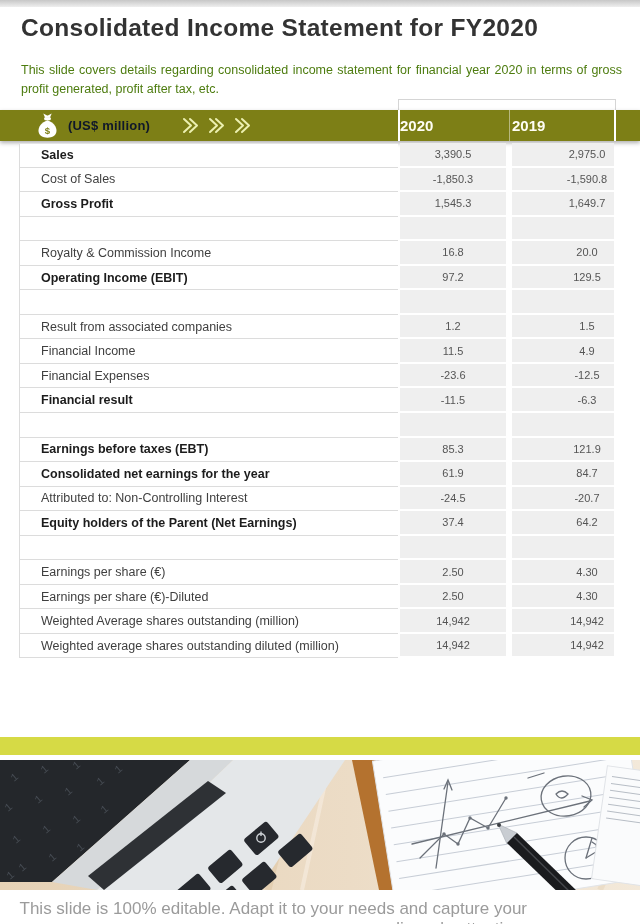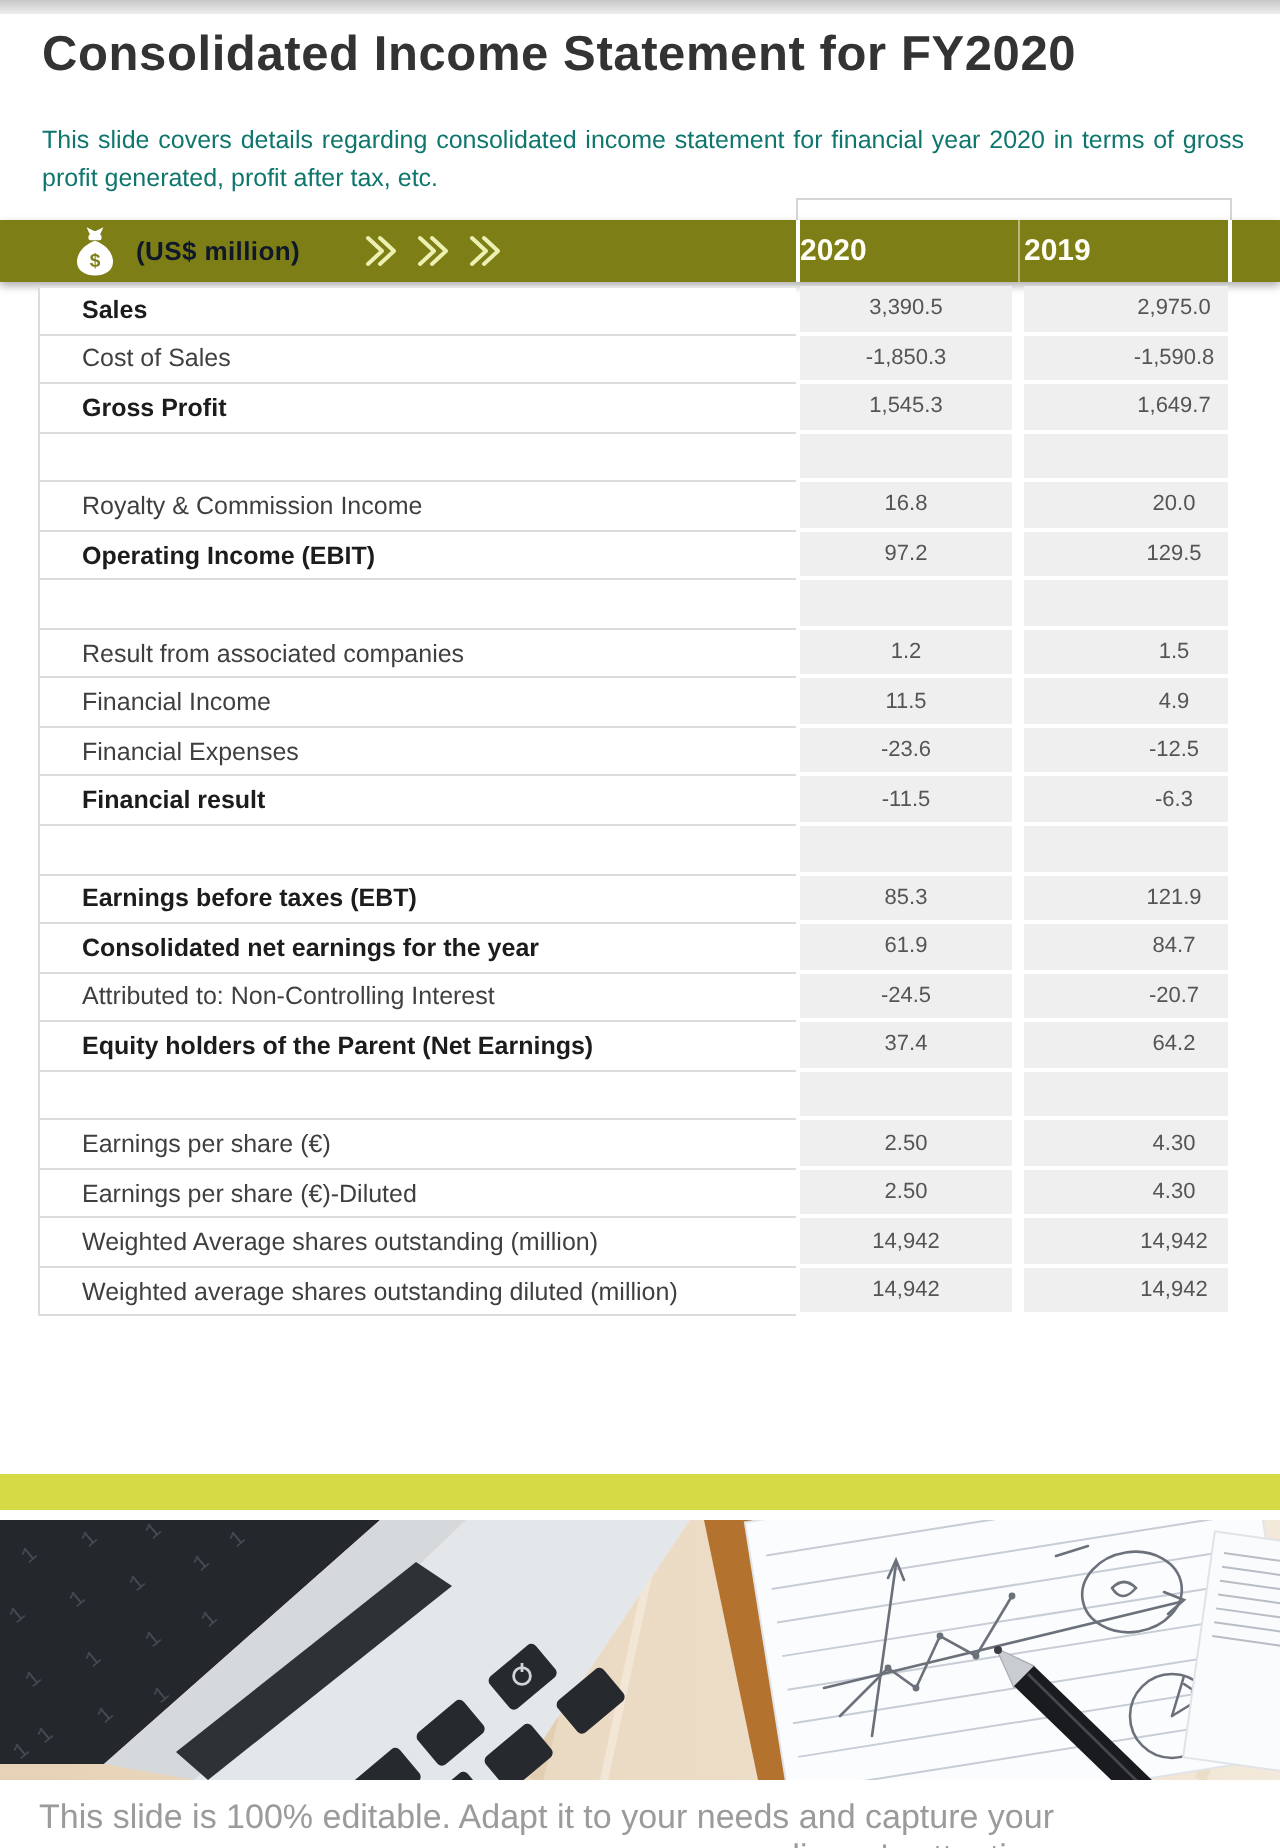--- a/index.html
+++ b/index.html
@@ -5,21 +5,21 @@
   html,body{margin:0;padding:0;background:#ffffff;}
   body{font-family:"Liberation Sans", sans-serif;}
   .slide{position:relative;width:640px;height:924px;background:#fff;overflow:hidden;}
 
   .top-strip{position:absolute;left:0;top:0;width:640px;height:7px;
     background:linear-gradient(#c7c7c7,#eeeeee);}
 
   .title{position:absolute;left:21px;top:14px;width:600px;
     font-size:24.5px;font-weight:bold;color:#333333;letter-spacing:.3px;}
   .subtitle{position:absolute;left:21px;top:61px;width:601px;
-    font-size:12.5px;color:#0f766e;line-height:1.55;text-align:justify;}
+    font-size:12.5px;color:#4d7c0f;line-height:1.55;text-align:justify;}
 
   
   .header-topbox{position:absolute;left:398px;top:99px;width:218px;height:12px;
     background:#fff;border:1px solid #d5d5d5;border-bottom:none;box-sizing:border-box;}
   .header-bar{position:absolute;left:0;top:110px;width:640px;height:31px;
     background:var(--olive,#7d7f16);box-shadow:0 2px 4px rgba(80,80,80,.45);}
   .bag{position:absolute;left:36px;top:2px;}
   .unit-label{position:absolute;left:68px;top:0;height:31px;line-height:31px;
     color:#0f172a;font-weight:bold;font-size:13px;letter-spacing:.2px;}
   .chevrons{position:absolute;left:182px;top:7px;}

